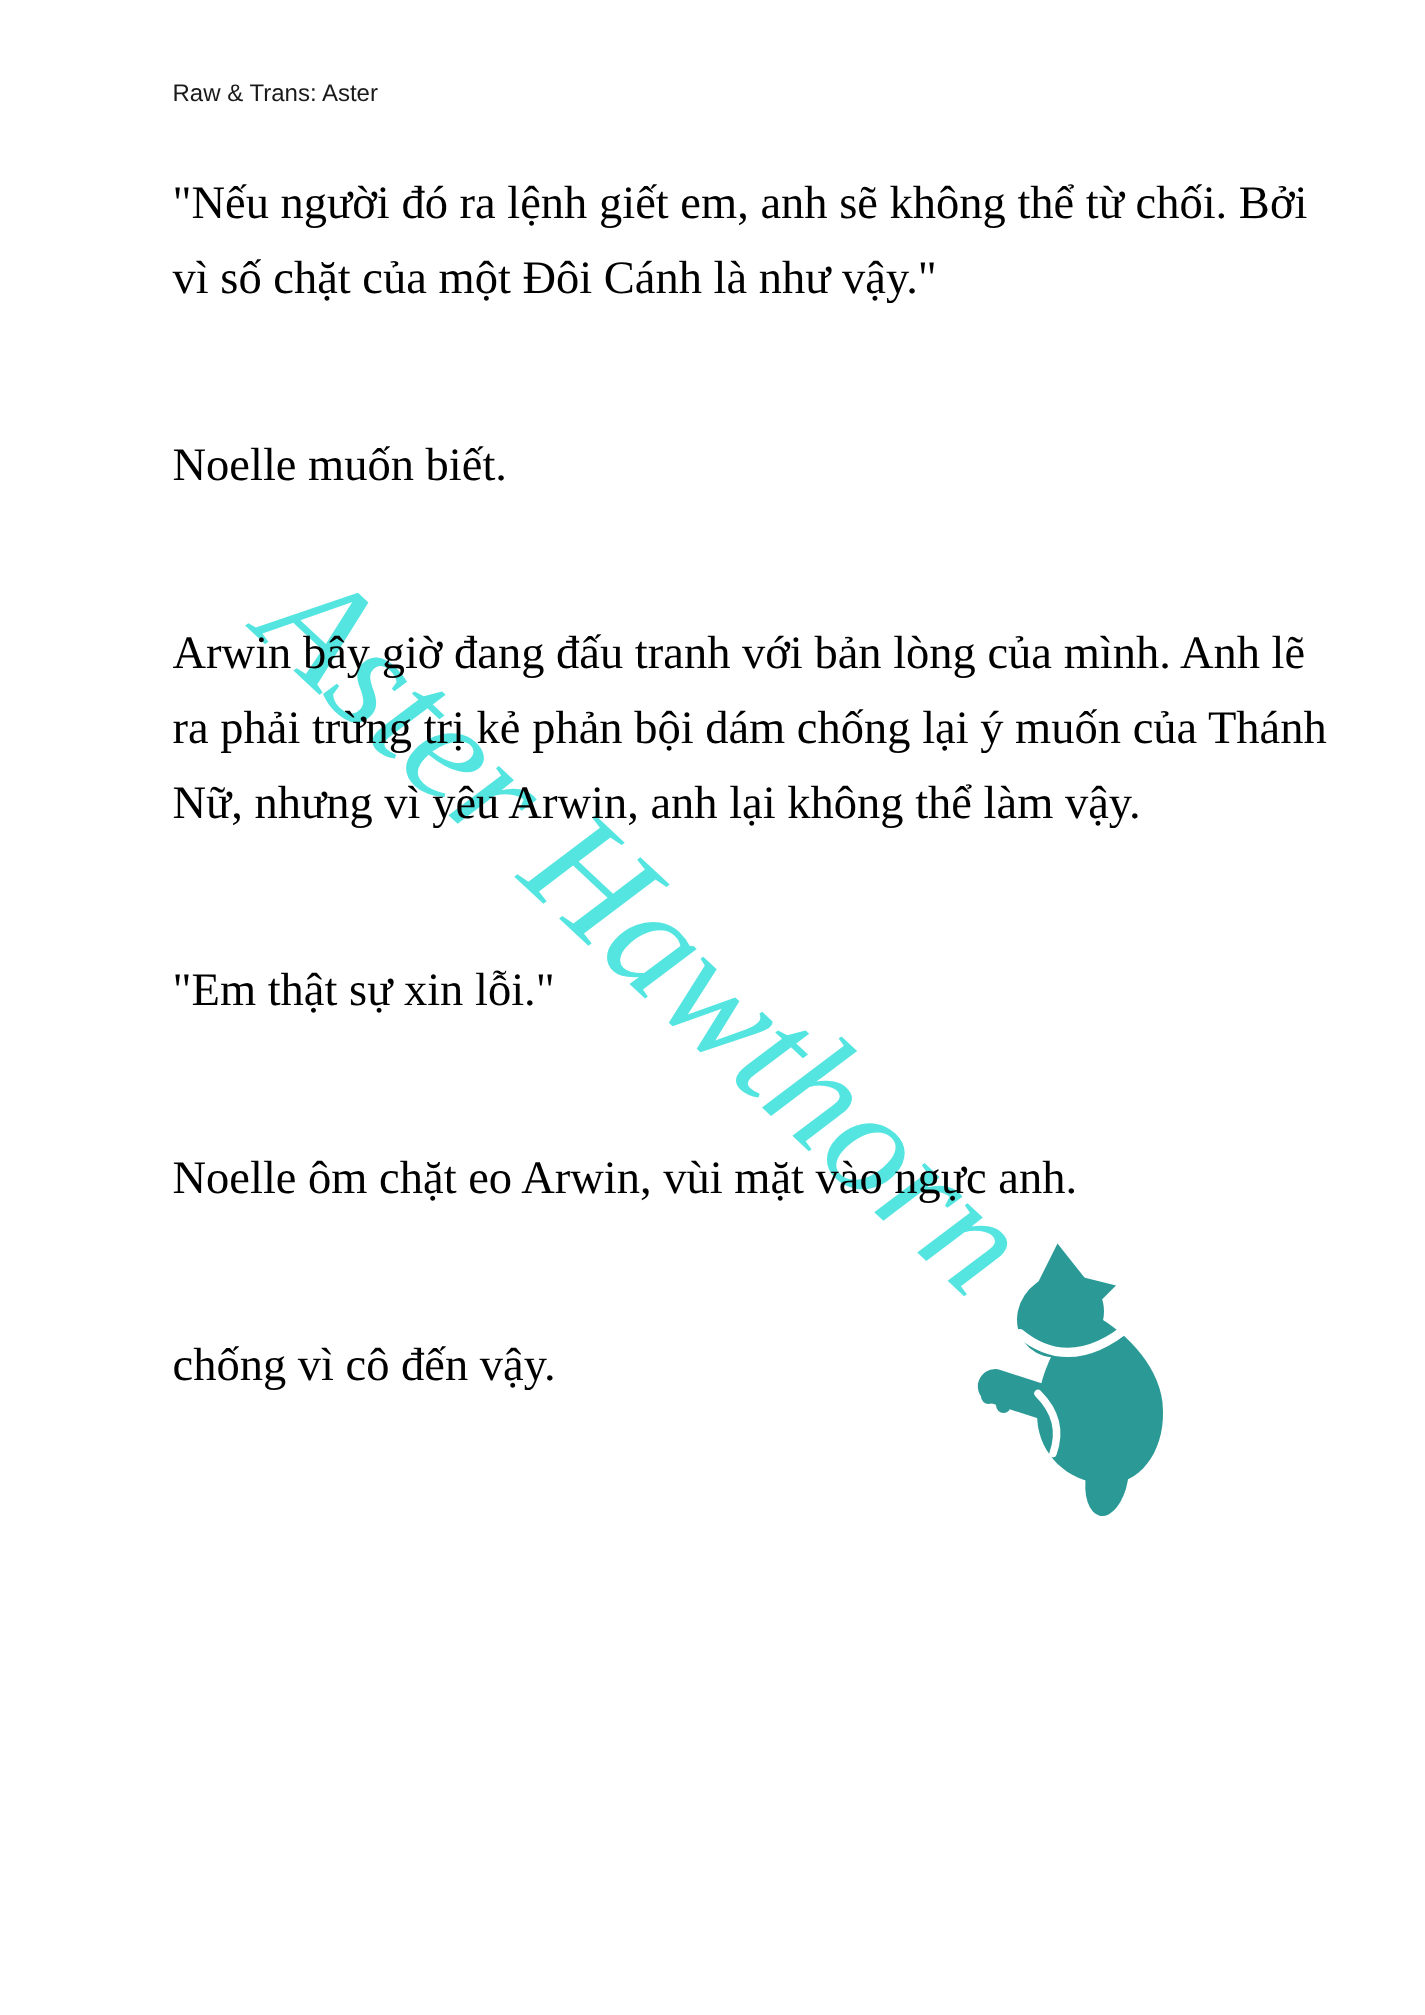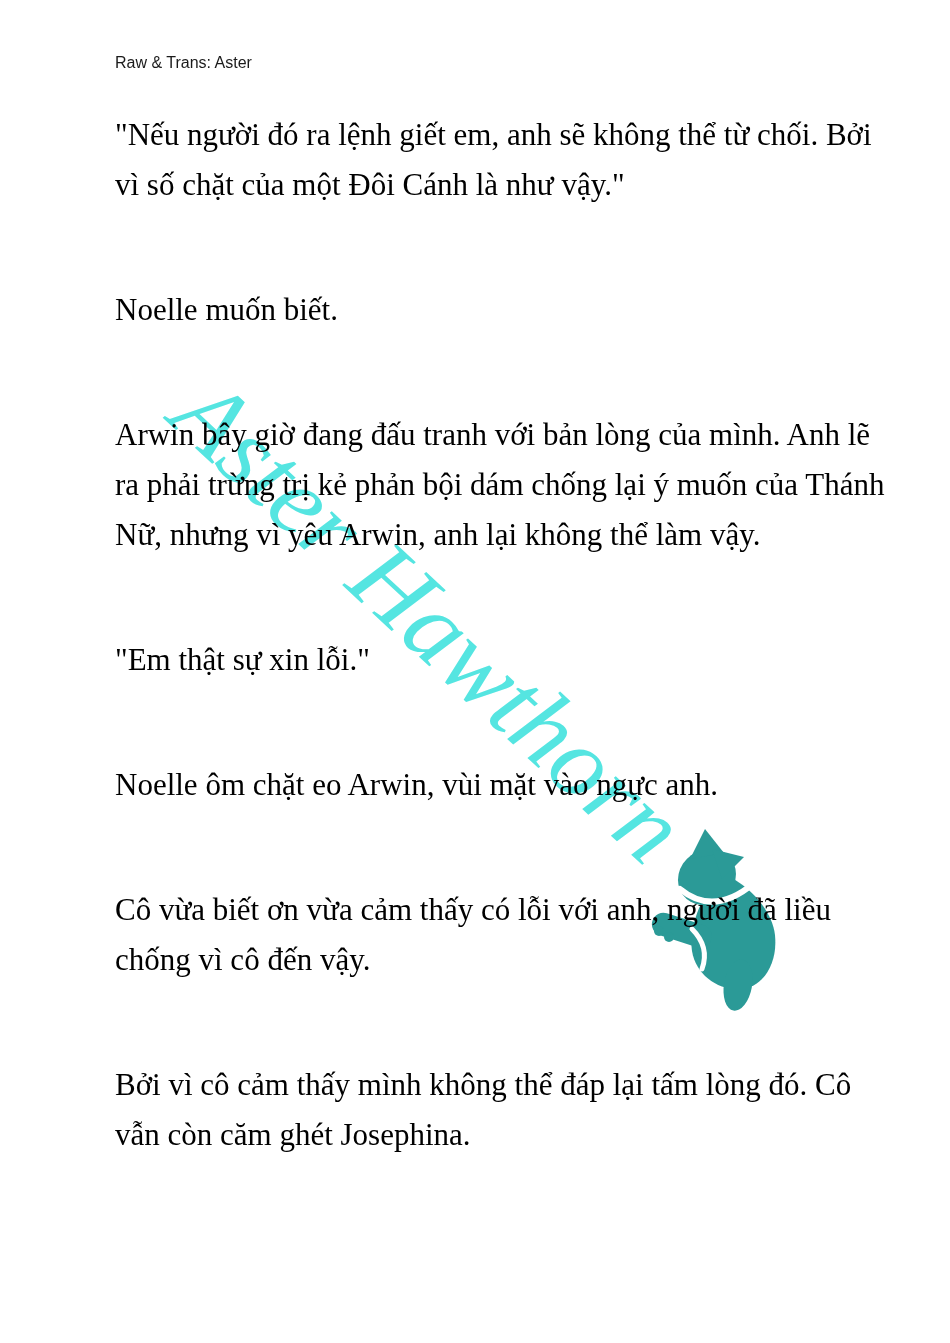--- a/index.html
+++ b/index.html
@@ -121,24 +121,19 @@
 
       <div class="para">
         <div class="line">"Em thật sự xin lỗi."</div>
       </div>
 
       <div class="para">
         <div class="line">Noelle ôm chặt eo Arwin, vùi mặt vào ngực anh.</div>
       </div>
 
       <div class="para">
-        <div class="line">Cô vừa biết ơn vừa cảm thấy có lỗi với anh, người đã liều</div>
         <div class="line">chống vì cô đến vậy.</div>
       </div>
 
-      <div class="para">
-        <div class="line">Bởi vì cô cảm thấy mình không thể đáp lại tấm lòng đó. Cô</div>
-        <div class="line">vẫn còn căm ghét Josephina.</div>
-      </div>
 
     </div>
   </div>
 </div>
 
 </body></html>

